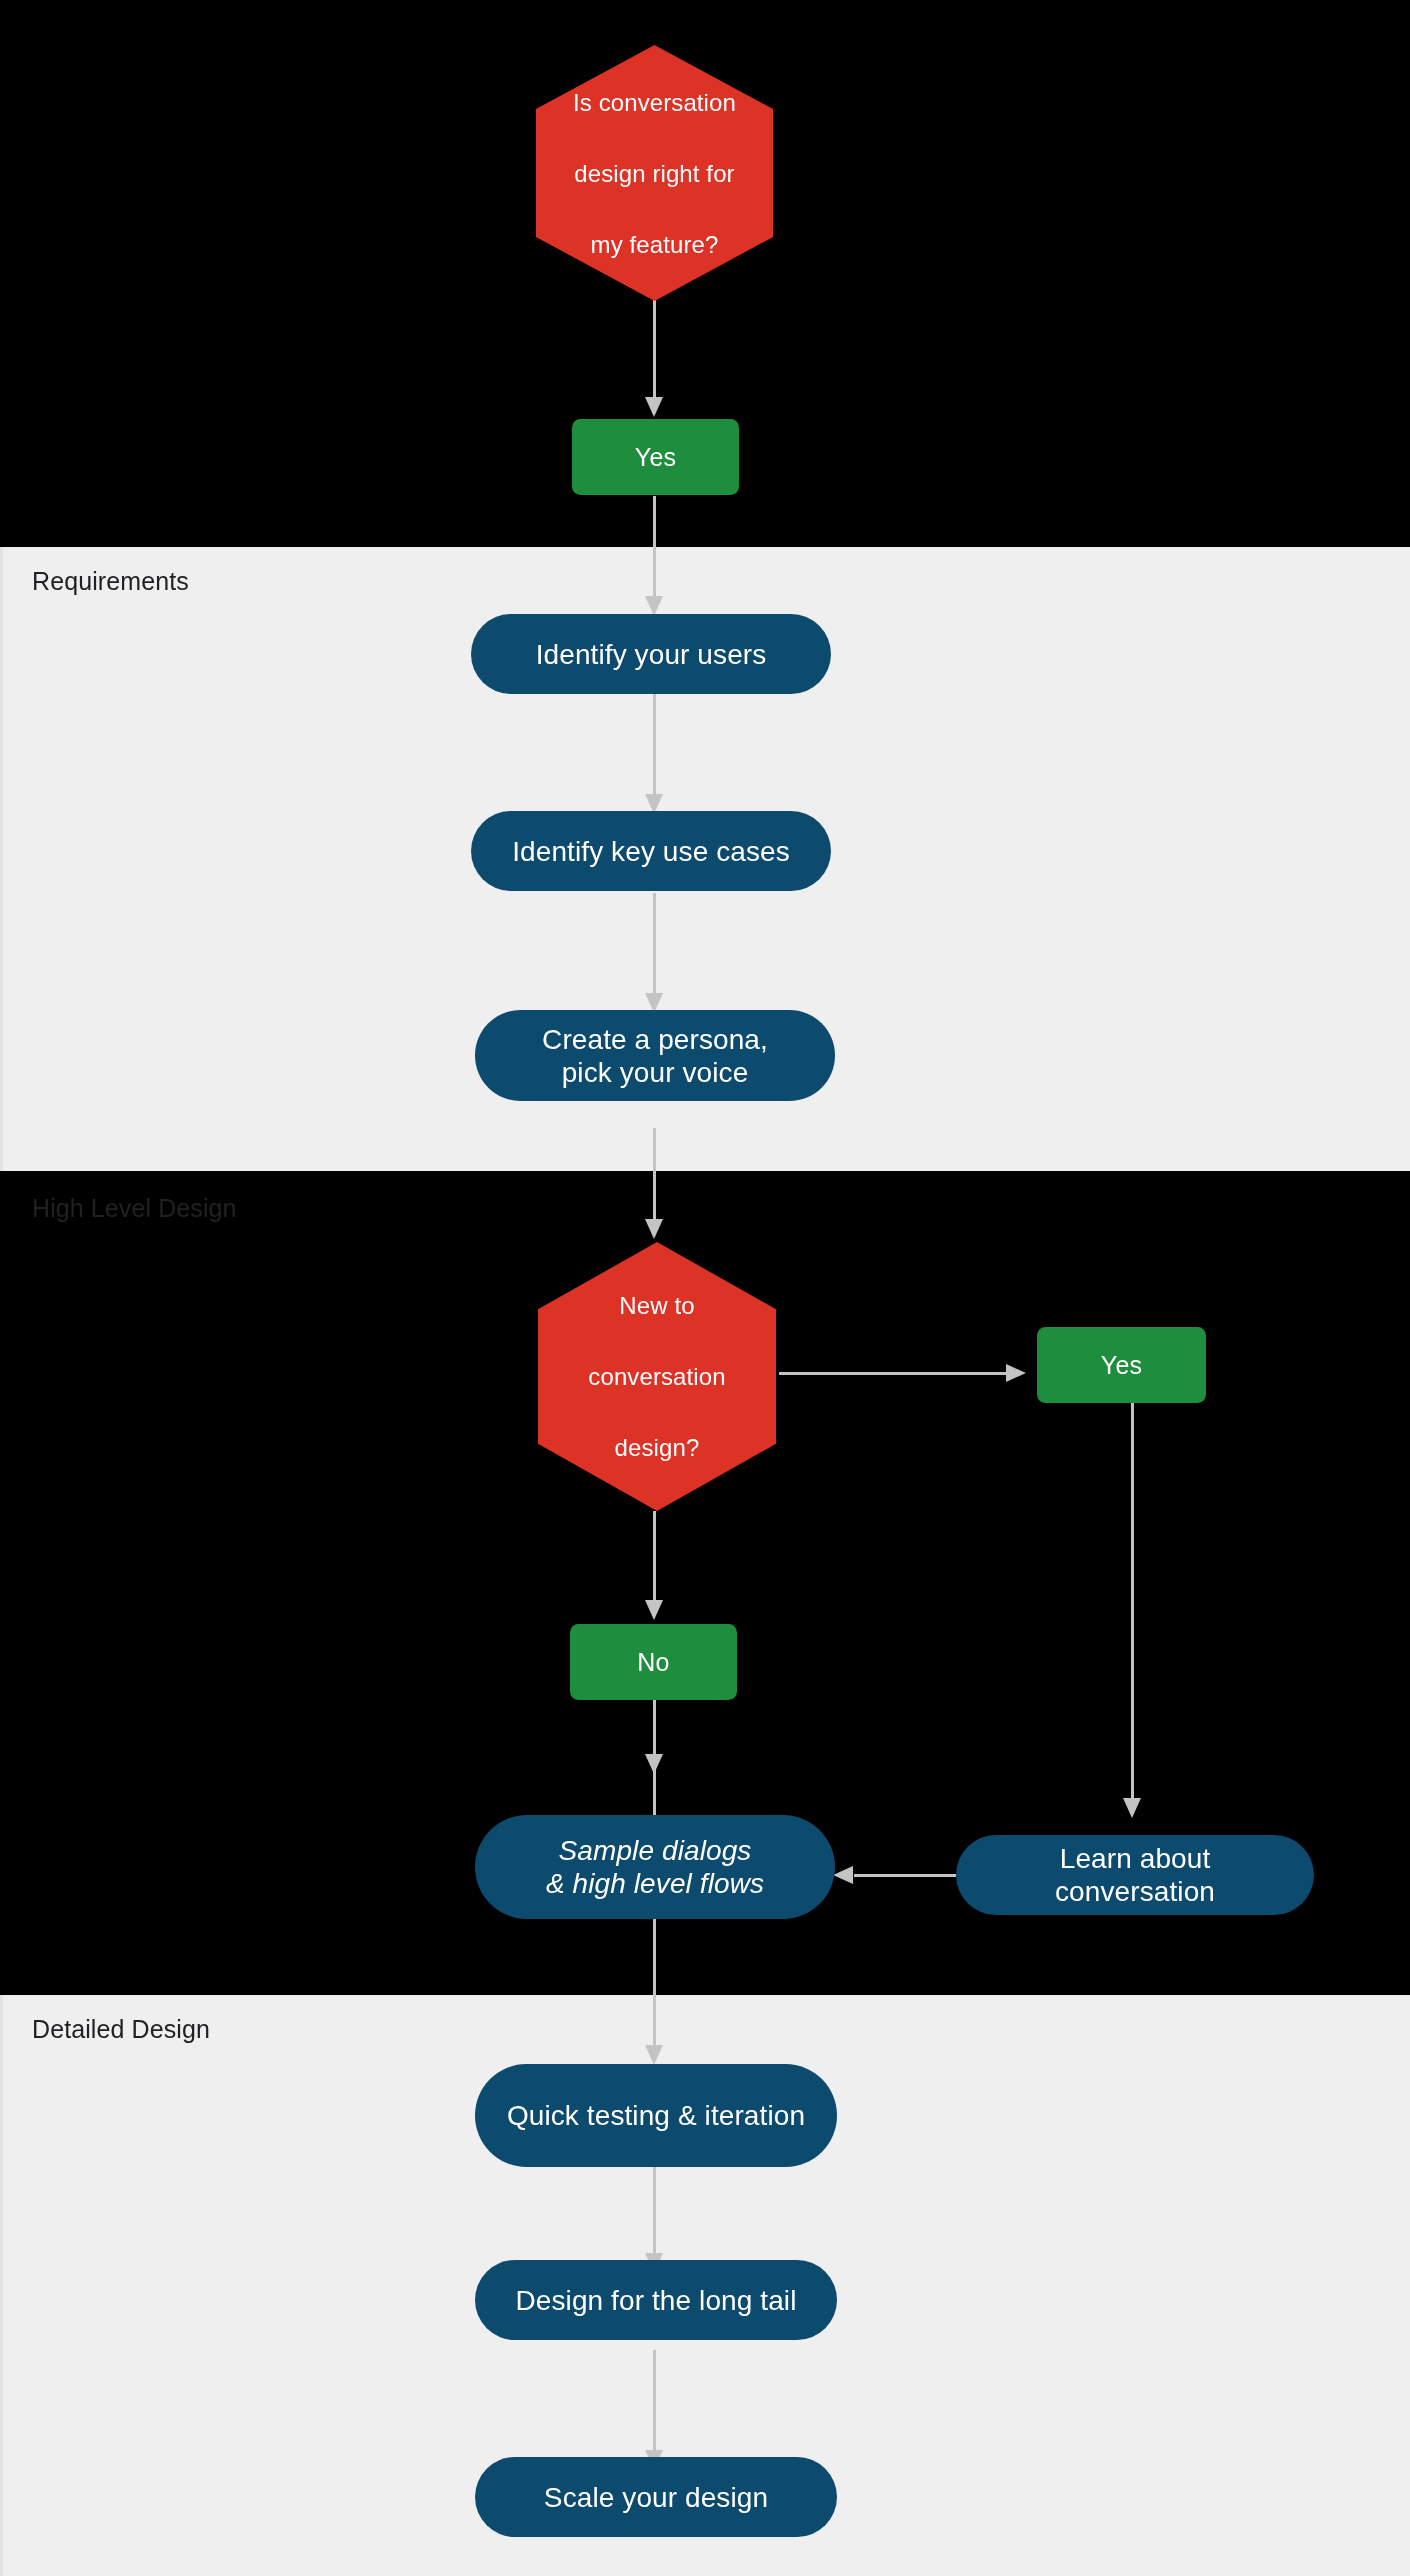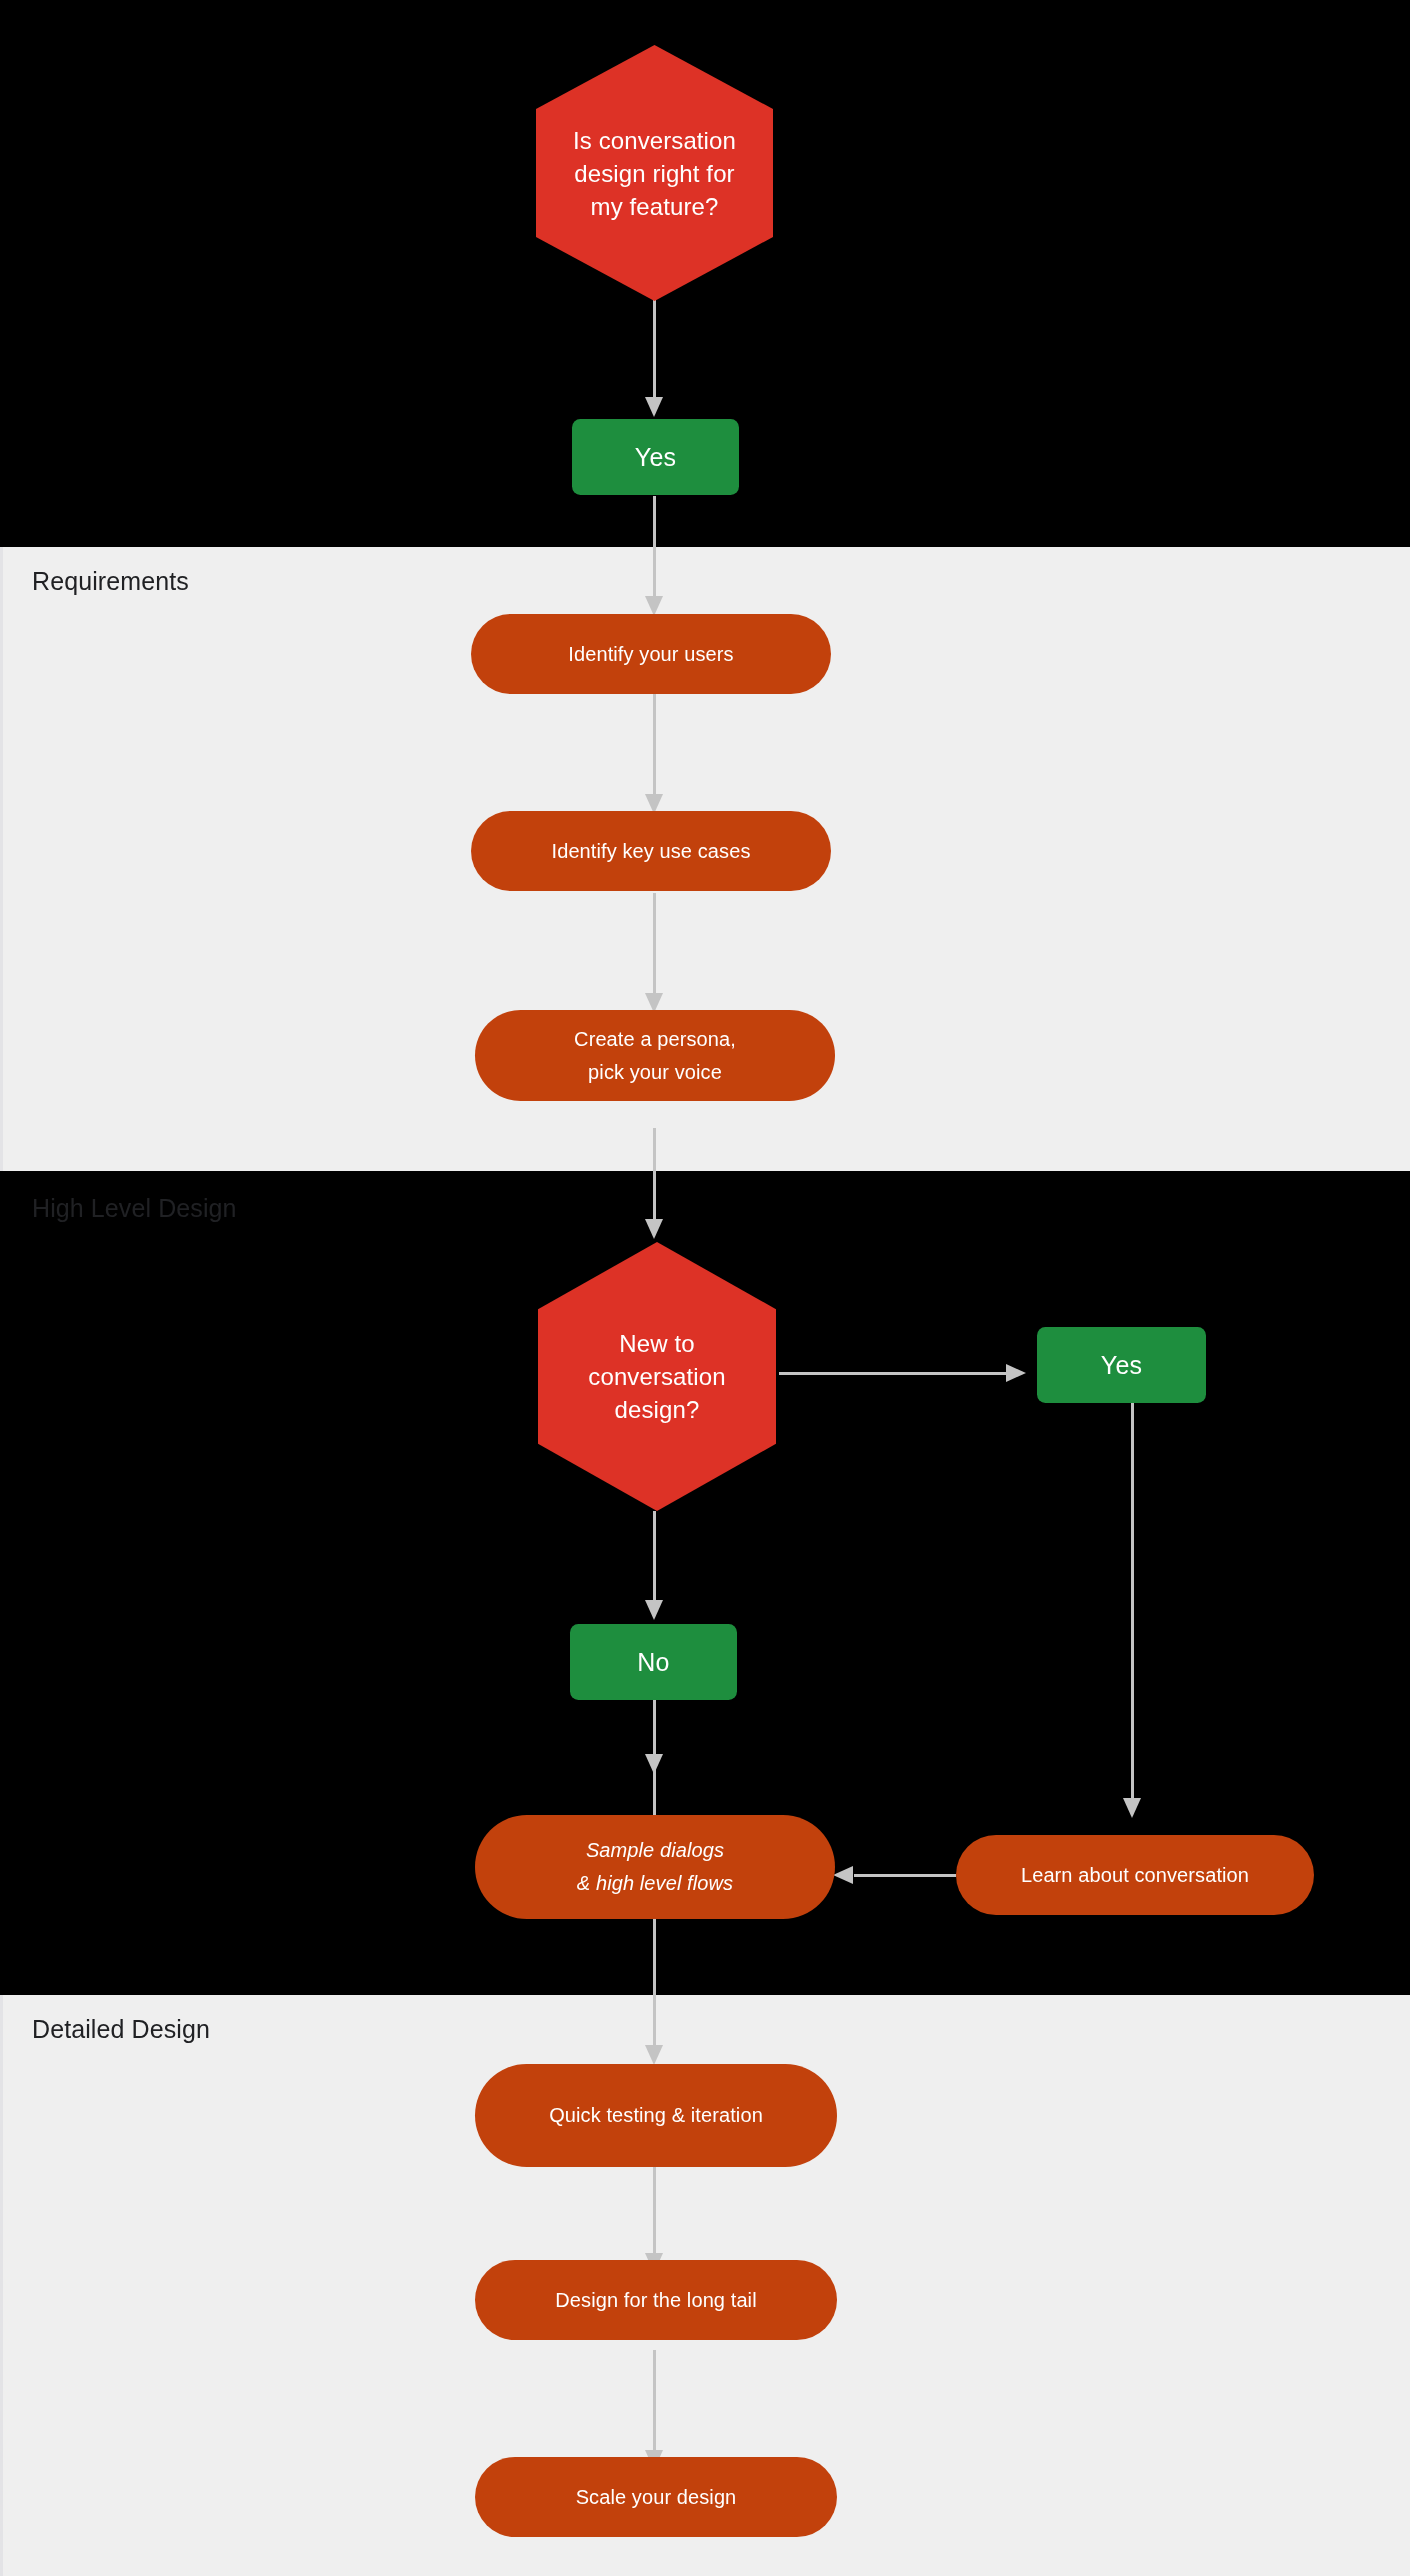--- a/index.html
+++ b/index.html
@@ -57,34 +57,35 @@
     color: #ffffff;
     box-sizing: border-box;
   }
 
   .hexagon {
     background: #dd3226;
     clip-path: polygon(50% 0%, 100% 25%, 100% 75%, 50% 100%, 0% 75%, 0% 25%);
     font-size: 24px;
     line-height: 33px;
     letter-spacing: 0.1px;
+    gap: 38px;
   }
 
   .greenbox {
     background: #1e8e3e;
     border-radius: 8.4px;
     font-size: 25px;
     line-height: 30px;
     letter-spacing: 0.2px;
   }
 
   .pill {
-    background: #c2410c;
+    background: #0c4a6e;
     border-radius: 56px;
-    font-size: 20px;
+    font-size: 28px;
     line-height: 33px;
     letter-spacing: 0.1px;
     padding: 0 20.4px;
   }
 
   .node-label { display: block; }
 
   
   .vline {
     position: absolute;

